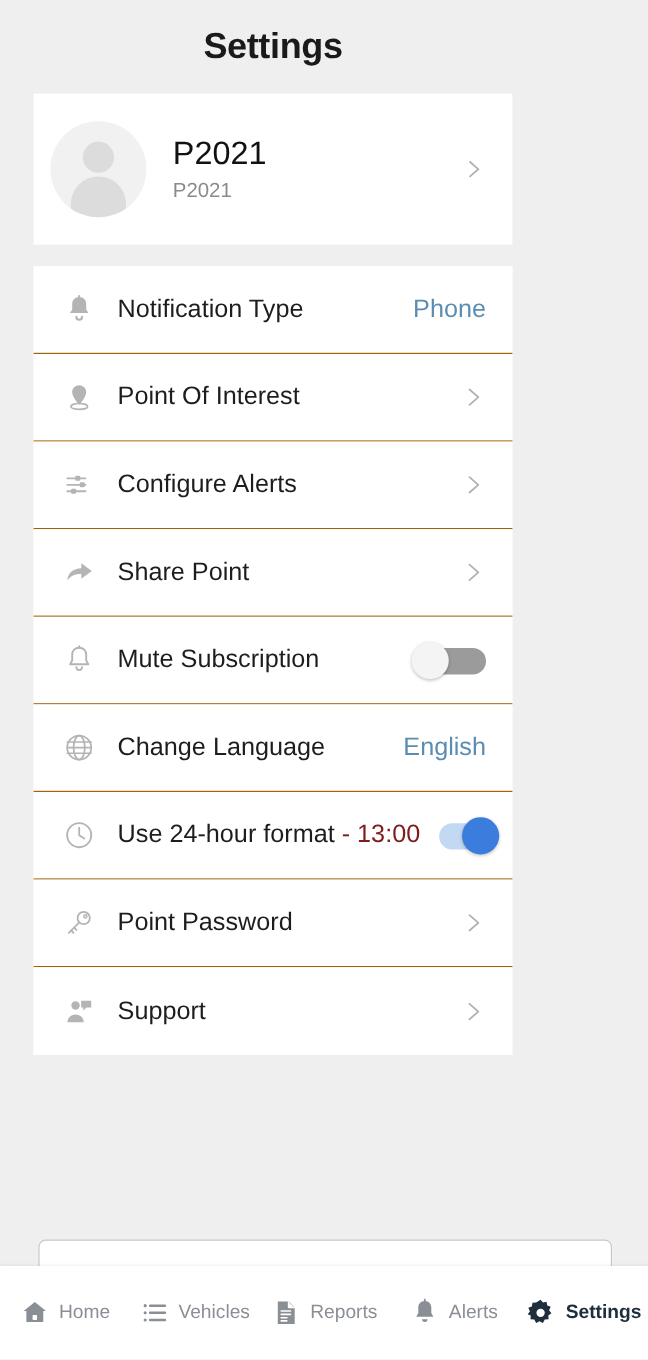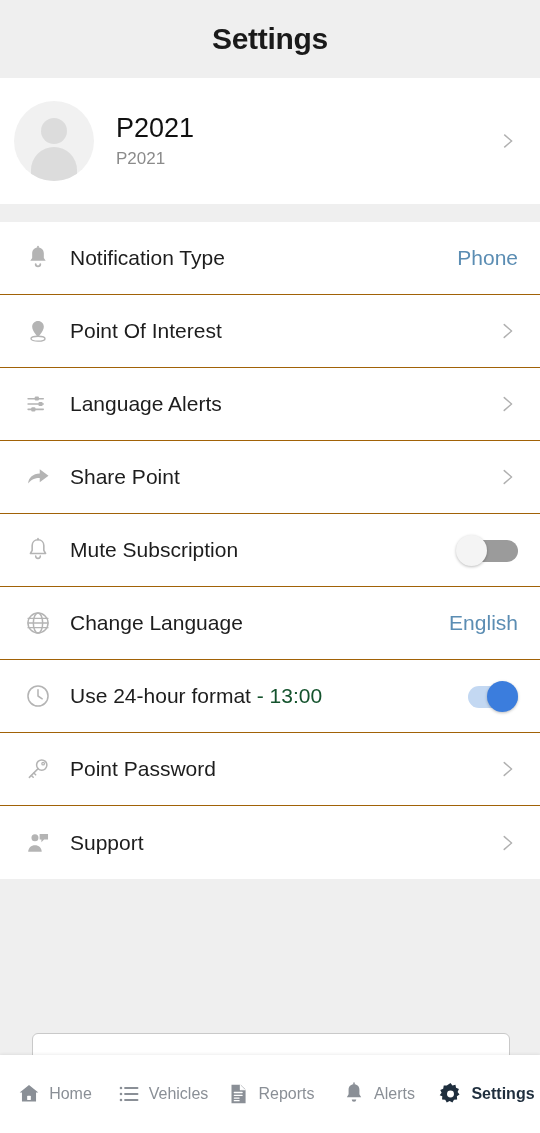--- a/index.html
+++ b/index.html
@@ -2,21 +2,21 @@
 <html><head>
 <meta charset="utf-8">
 <style>
   * { margin:0; padding:0; box-sizing:border-box; }
   html, body {
     width:540px; height:1133px;
     font-family:"Liberation Sans", sans-serif;
     background:#efefef;
     overflow:hidden;
   }
-  #app { position:relative; width:540px; height:1133px; background:#efefef; }
+  #app { position:relative; width:427px; height:1133px; background:#efefef;padding-left:28px; }
 
   
   .header {
     height:78px; background:#efefef;
     display:flex; align-items:center; justify-content:center;
   }
   .header-title {
     font-size:30px; font-weight:bold; color:#1a1a1a; letter-spacing:-0.3px;
   }
 
@@ -55,21 +55,21 @@
   }
   .row:last-child { border-bottom:none; }
   .row-icon {
     width:44px; flex:0 0 44px; display:flex;
     align-items:center; justify-content:center; color:#b4b4b4;
   }
   .row-label {
     flex:1; font-size:21px; color:#1d1d1d; margin-left:10px;
     white-space:nowrap;
   }
-  .row-label .suffix { color:#14532d; }
+  .row-label .suffix { color:#7f1d1d; }
   .row-value { font-size:21px; color:#5b8db3; white-space:nowrap; }
 
   .chevron { width:22px; height:22px; flex:0 0 22px; color:#b0b0b0; }
 
   
   .toggle { width:66px; height:30px; position:relative; flex:0 0 66px; }
   .toggle .track {
     position:absolute; right:0; top:5px;
     width:50px; height:22px; border-radius:11px;
   }
@@ -158,21 +158,21 @@
         <div class="row-icon">
           <svg width="28" height="28" viewBox="0 0 24 24" fill="none" stroke="currentColor" stroke-width="1.3" stroke-linecap="round" stroke-linejoin="round">
             <path d="M3.5 7.4h13"></path>
             <path d="M3.5 12h13"></path>
             <path d="M3.5 16.6h13"></path>
             <rect x="9.2" y="5.5" width="3.6" height="3.6" rx="0.9" fill="currentColor" stroke="none"></rect>
             <rect x="12.4" y="10.2" width="3.6" height="3.6" rx="0.9" fill="currentColor" stroke="none"></rect>
             <rect x="6.2" y="14.8" width="3.6" height="3.6" rx="0.9" fill="currentColor" stroke="none"></rect>
           </svg>
         </div>
-        <div class="row-label">Language Alerts</div>
+        <div class="row-label">Configure Alerts</div>
         <svg class="chevron" viewBox="0 0 24 24" fill="none" stroke="currentColor" stroke-width="1.6" stroke-linecap="round" stroke-linejoin="round">
           <polyline points="9,5 17,12 9,19"></polyline>
         </svg>
       </div>
       <div class="row">
         <div class="row-icon">
           <svg width="28" height="28" viewBox="0 0 24 24" fill="none" stroke="currentColor" stroke-width="1.4" stroke-linecap="round" stroke-linejoin="round">
             <path d="M3.5 17.6c0.6-5.4 4.2-8.3 10-8.6V5.4L21 11l-7.5 5.6v-3.7c-4.4 0.1-7.3 1.4-10 4.7z" fill="currentColor" stroke="none"></path>
           </svg>
         </div>

